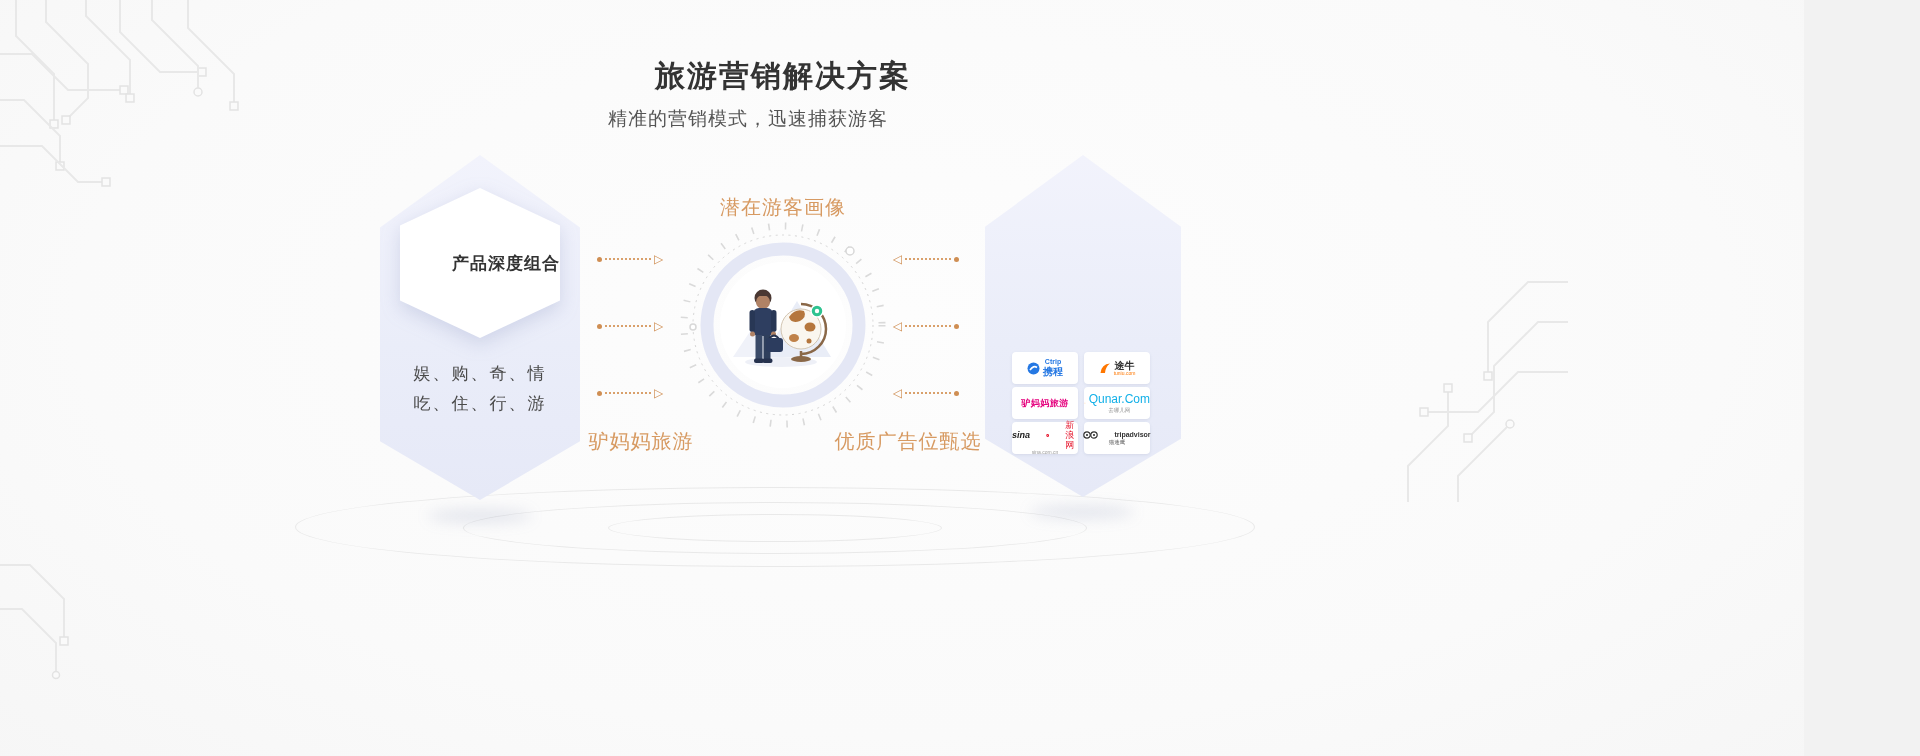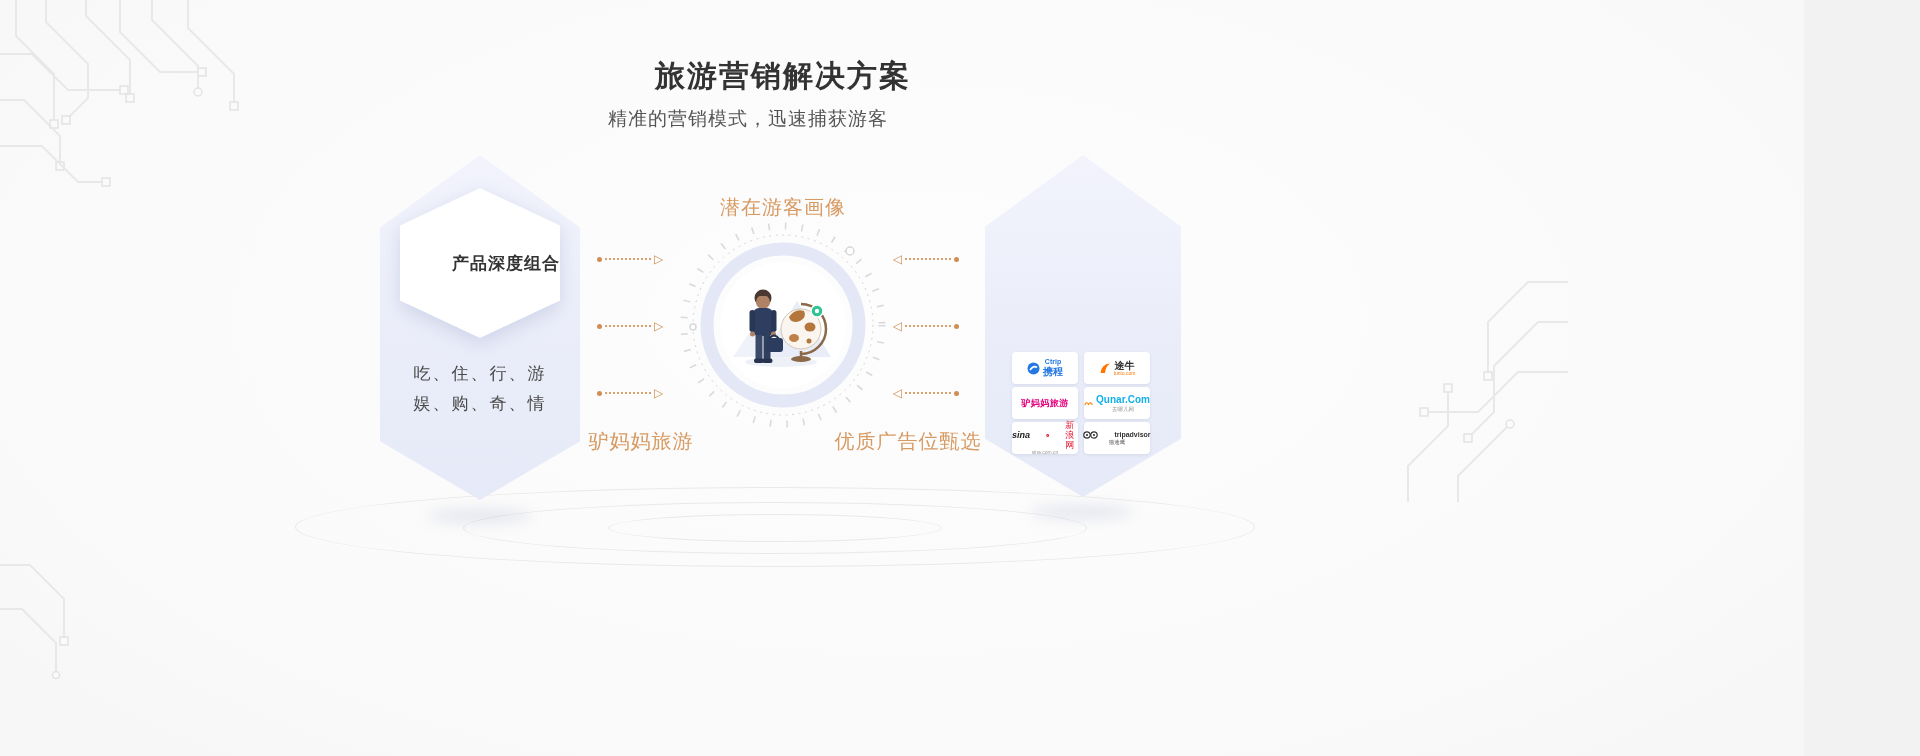--- a/index.html
+++ b/index.html
@@ -51,21 +51,21 @@
   
   .logo-card { position:absolute; width:66px; height:32px; background:#fff; border-radius:4px;
     box-shadow:0 1px 3px rgba(100,110,150,.14); display:flex; align-items:center; justify-content:center; gap:3px; }
   .lg-col { display:flex; flex-direction:column; align-items:center; line-height:1.12; }
   .lg-row { display:flex; align-items:center; gap:16px; }
   .ctrip-en { font-size:7px;  font-weight:700; color:#2578e3; }
   .ctrip-cn { font-size:10px; font-weight:700; color:#2578e3; }
   .tuniu-cn { font-size:10px; font-weight:700; color:#333; }
   .tuniu-dm { font-size:5px;  color:#ff7700; }
   .lvmama   { font-size:9px;  font-weight:700; color:#e5017d; letter-spacing:.5px; }
-  .qunar-en { font-size:10px;  font-weight:700; color:#12b0e8; }
+  .qunar-en { font-size:12px;  font-weight:400; color:#12b0e8; }
   .qunar-cn { font-size:5.5px; color:#999; }
   .sina-en  { font-size:9px;  font-weight:700; color:#222; font-style:italic; }
   .sina-cn  { font-size:9px;  font-weight:400; color:#e6162d; }
   .sina-dm  { font-size:5px;  color:#999; }
   .ta-en    { font-size:7px;  font-weight:700; color:#333; }
   .ta-cn    { font-size:5.5px; color:#555; }
 </style>
 </head>
 <body>
 
@@ -130,22 +130,22 @@
   <h1 class="title">旅游营销解决方案</h1>
   <p class="subtitle">精准的营销模式，迅速捕获游客</p>
 
   <div class="hex-card left">
     <div class="hex-inner-wrap">
       <div class="hex-inner">
         <span>产品深度组合</span>
       </div>
     </div>
     <div class="hex-lines">
+      <div>娱、购、奇、情</div>
       <div>吃、住、行、游</div>
-      <div>娱、购、奇、情</div>
     </div>
   </div>
 
   <div class="arrow" style="left:597px;top:252px">
     <span class="a-dot"></span>
     <span class="a-line"></span>
     <span class="a-head">▷</span>
   </div>
   <div class="arrow" style="left:597px;top:319px">
     <span class="a-dot"></span>

